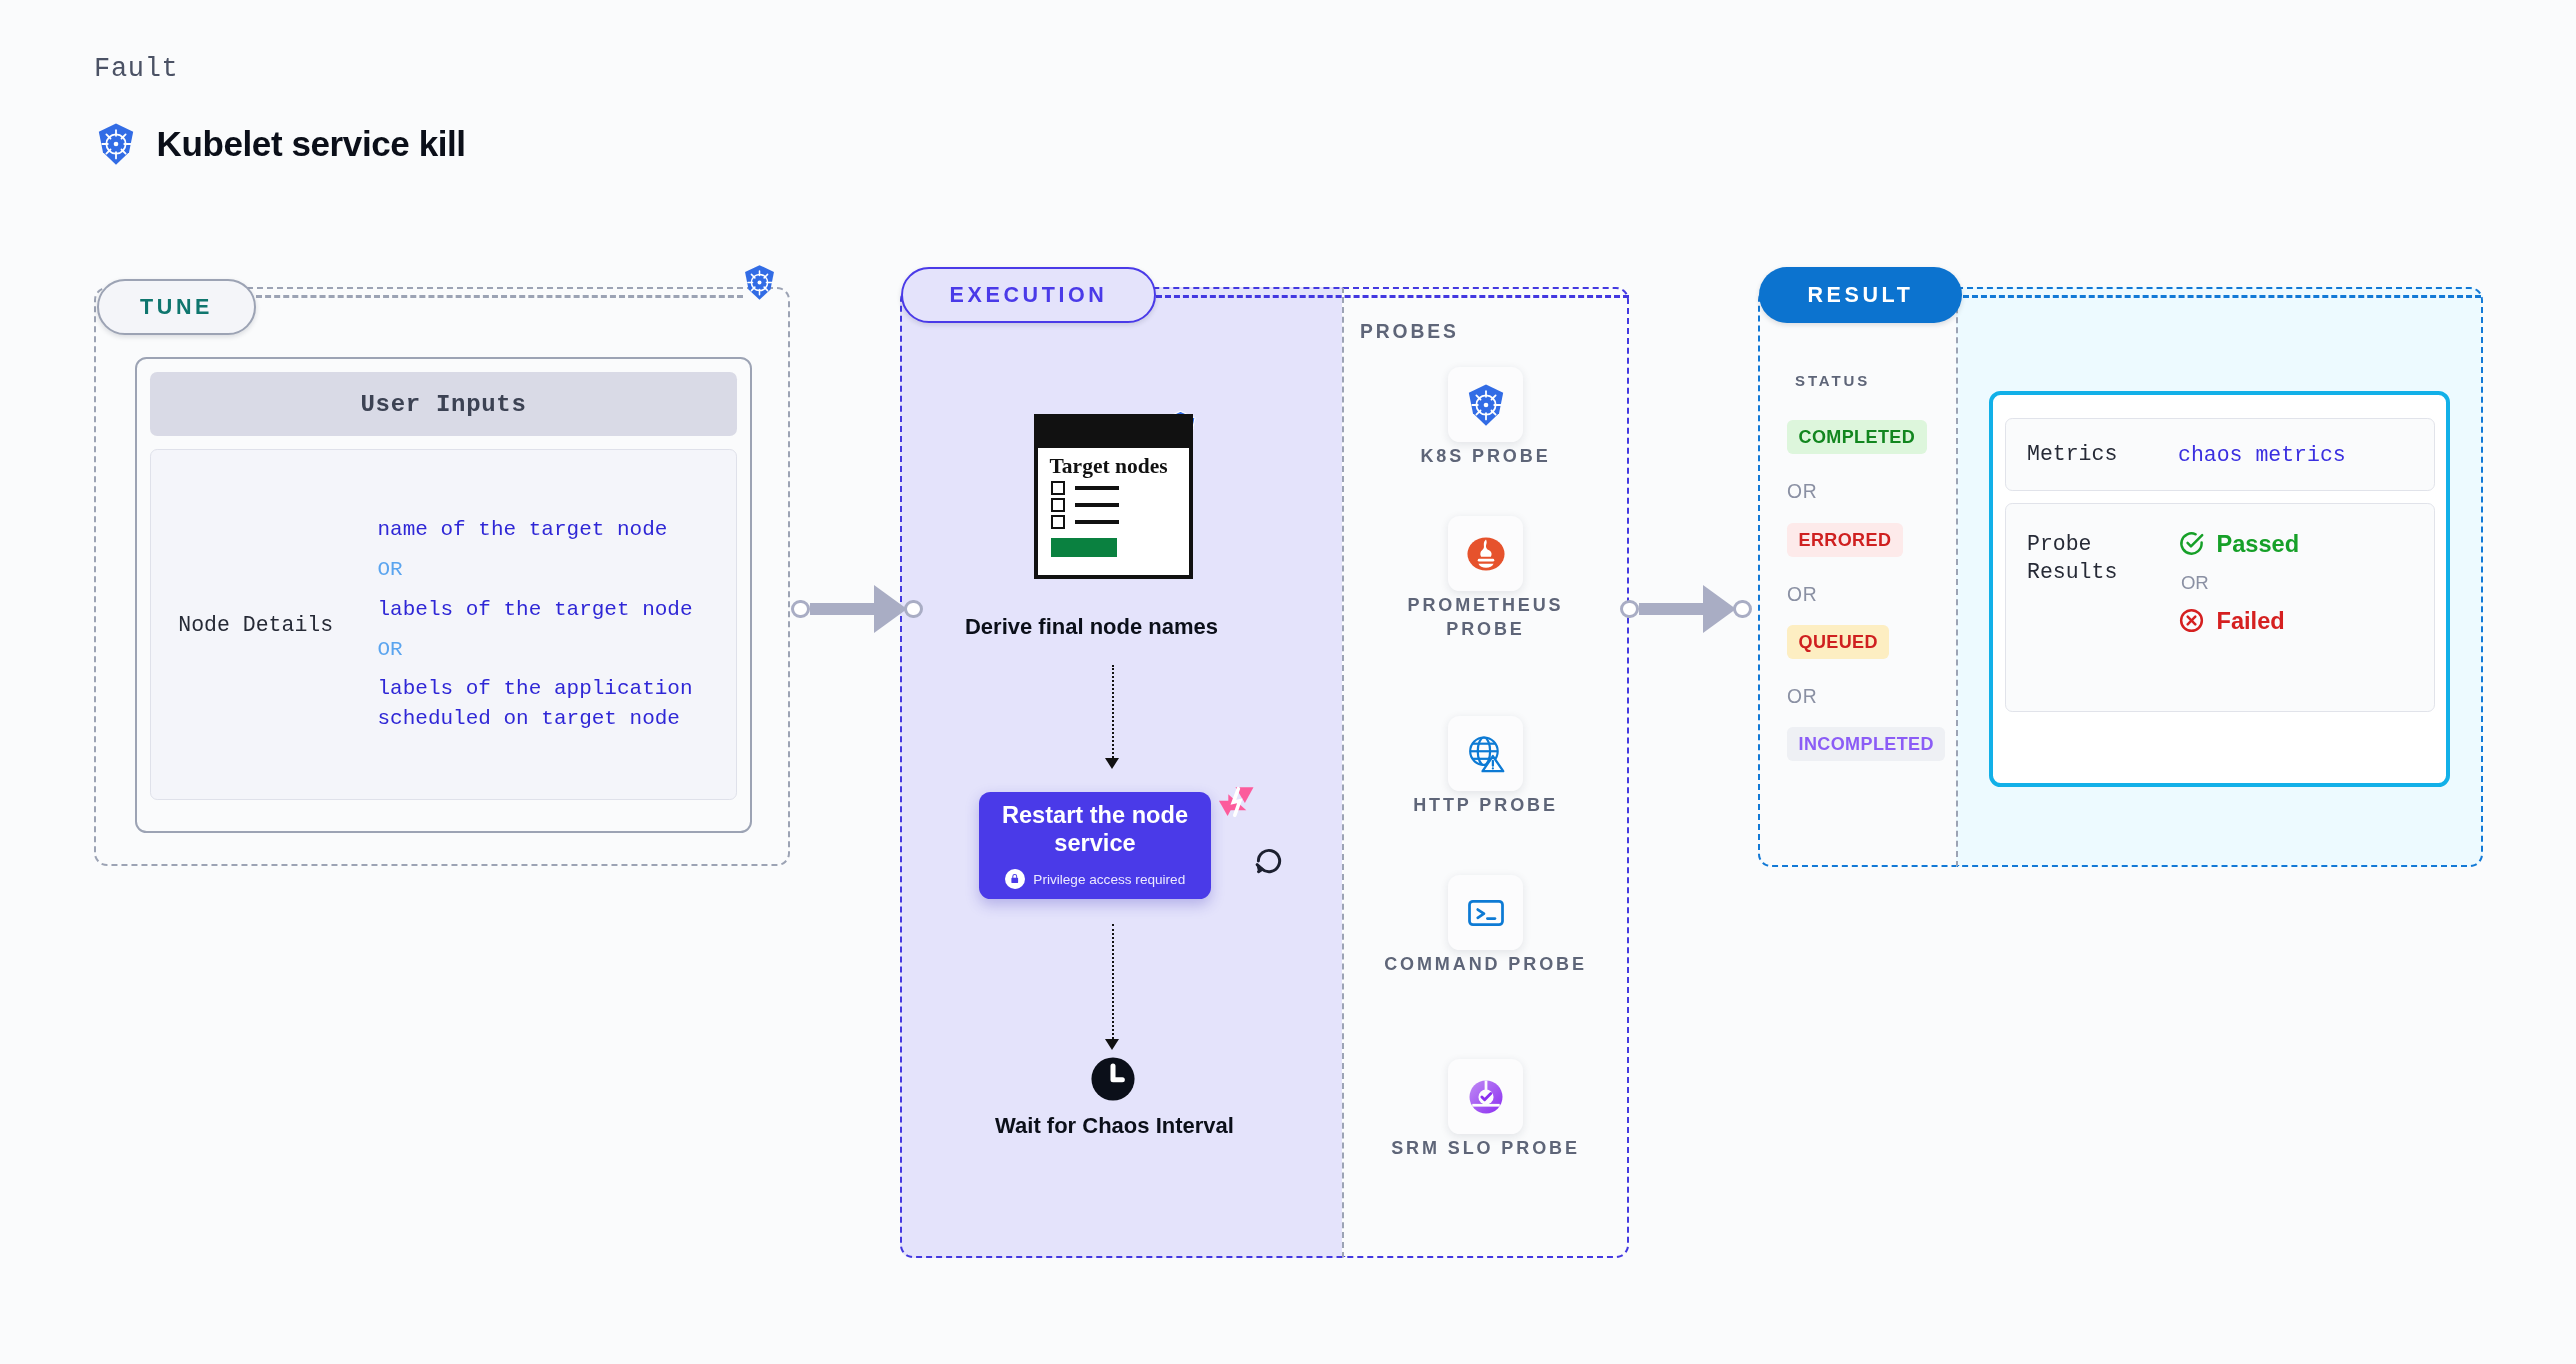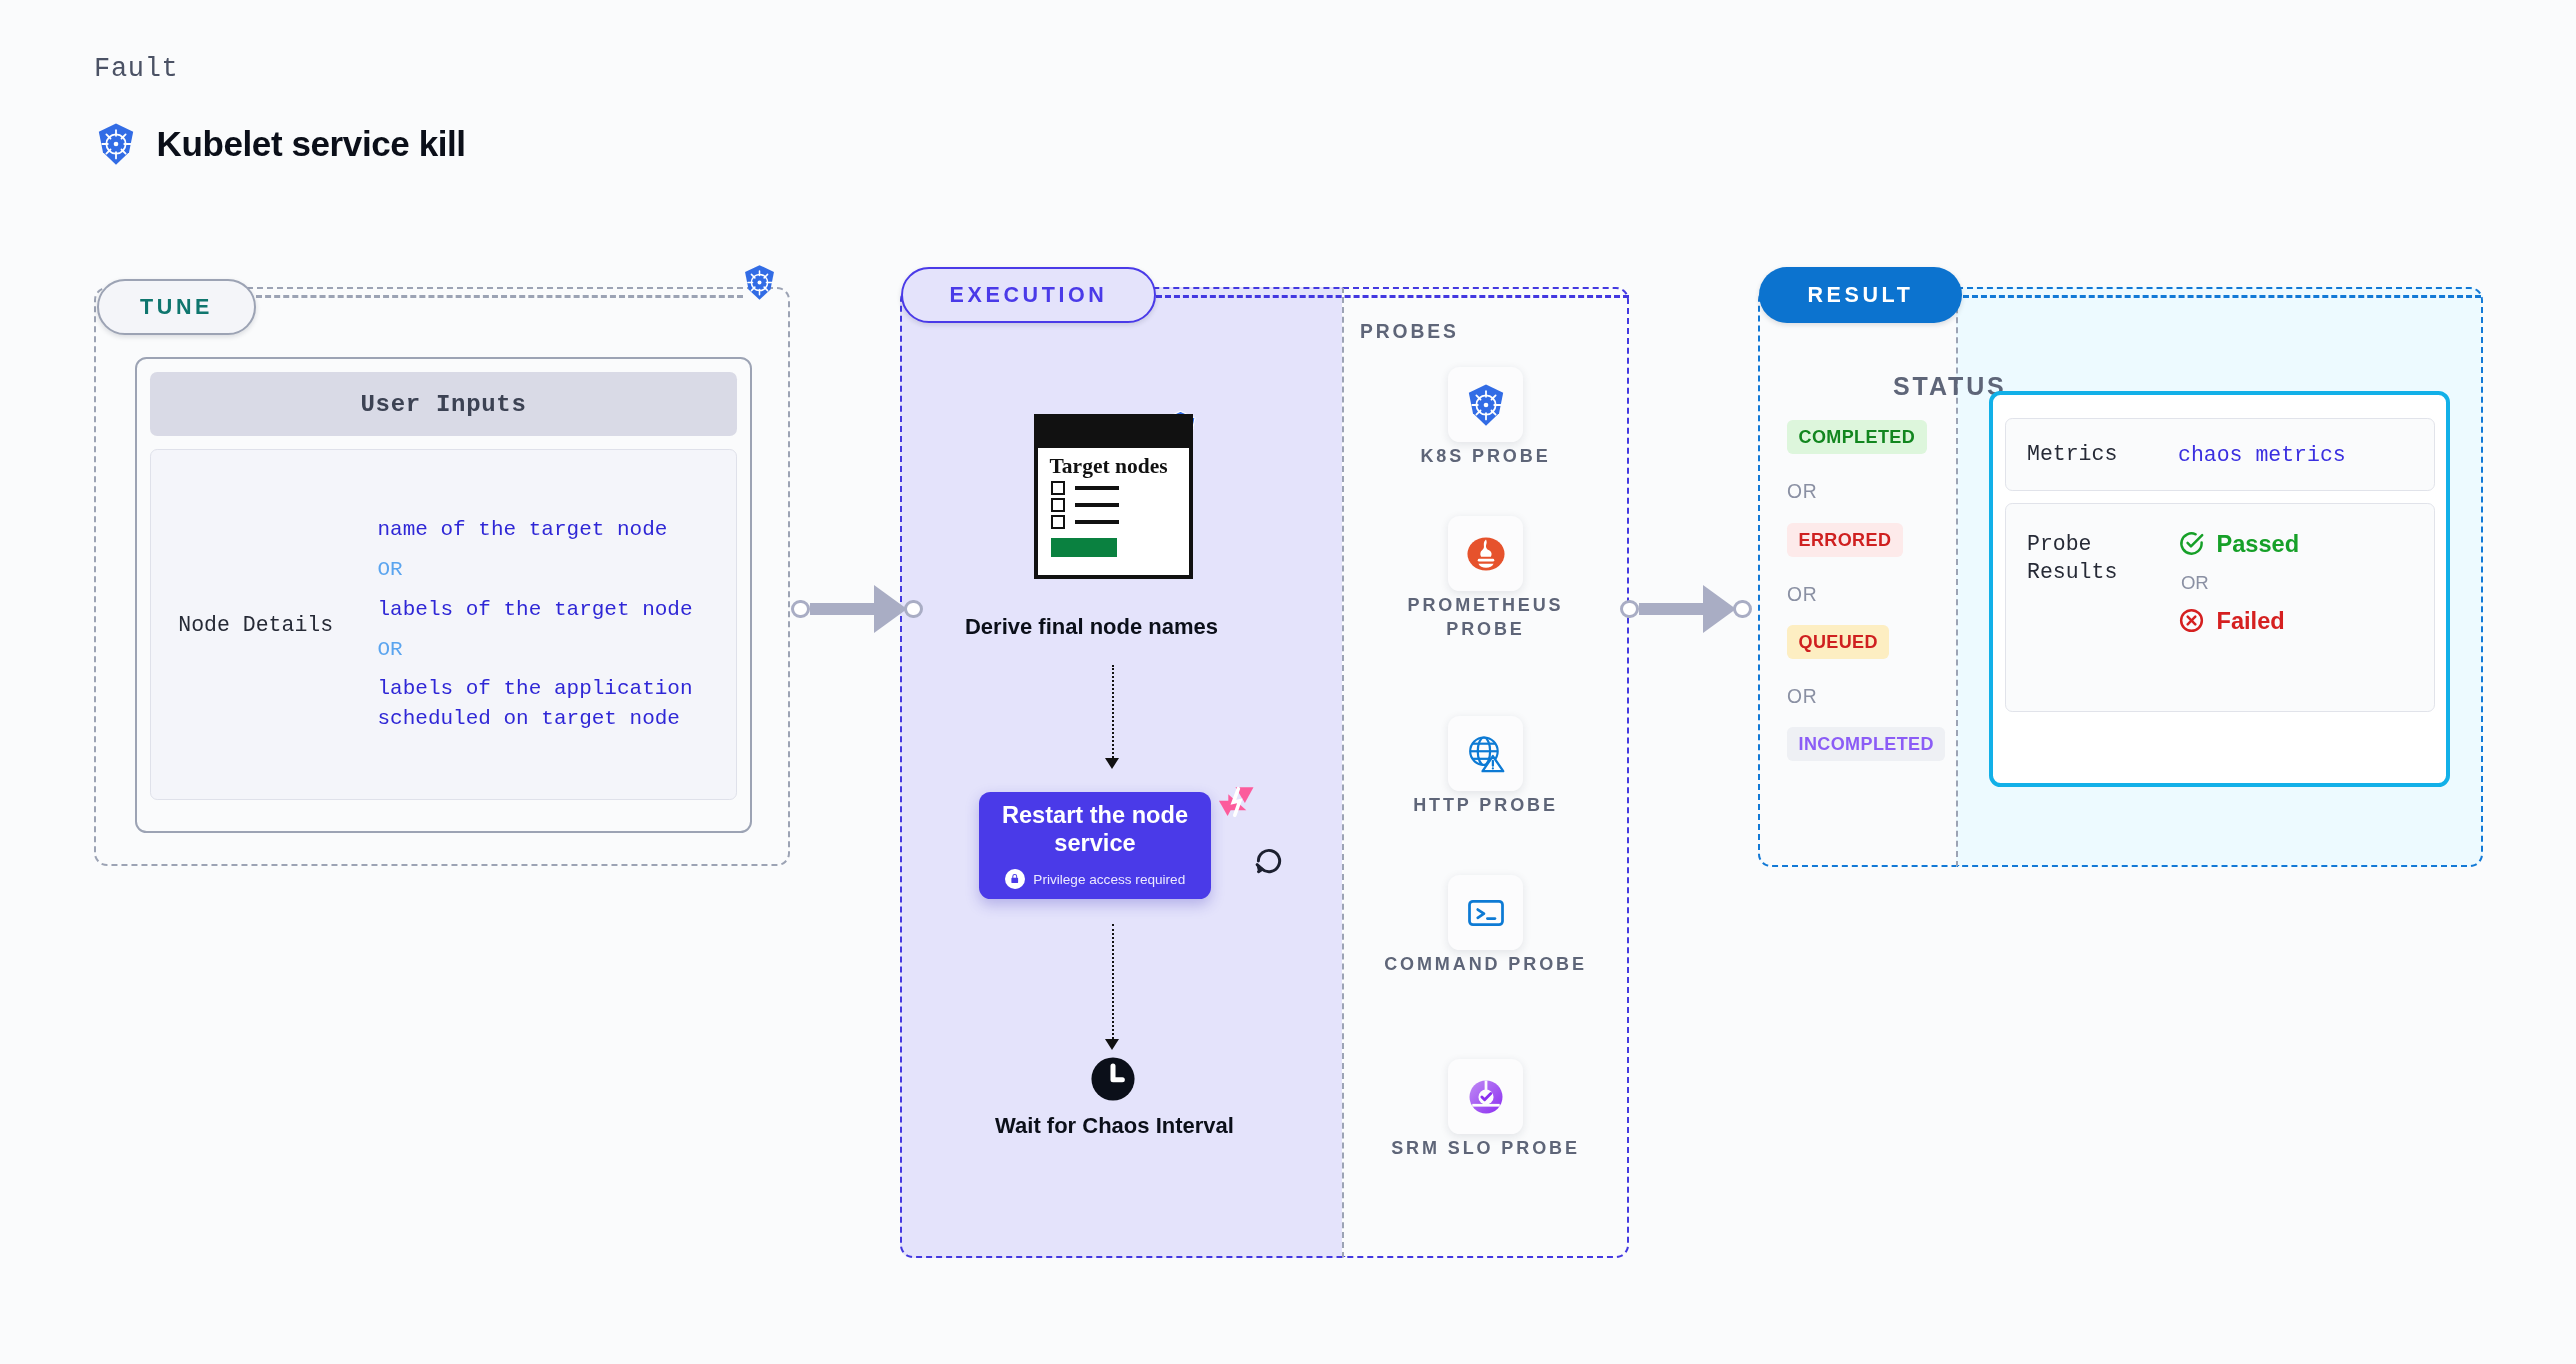--- a/index.html
+++ b/index.html
@@ -191,22 +191,22 @@
     text-align:center;line-height:1.32;
   }
   #probe-0{left:1378px;top:367px;}
   #probe-1{left:1378px;top:516px;}
   #probe-2{left:1378px;top:716px;}
   #probe-3{left:1378px;top:875px;}
   #probe-4{left:1378px;top:1059px;}
 
   
   #status-title{
-    position:absolute;left:1893px;top:372px;
-    font-size:25px;font-weight:700;color:#5e6578;letter-spacing:2.9px;
+    position:absolute;left:1795px;top:372px;
+    font-size:15px;font-weight:700;color:#5e6578;letter-spacing:2.9px;
   }
   .status-badge{
     position:absolute;border-radius:5.7px;
     display:flex;align-items:center;justify-content:center;
     font-size:18px;font-weight:700;letter-spacing:0.4px;
     padding:0 11.5px;height:34px;box-sizing:border-box;
   }
   .or-text{
     position:absolute;font-size:19.3px;color:#8a90a3;letter-spacing:0.7px;
   }

